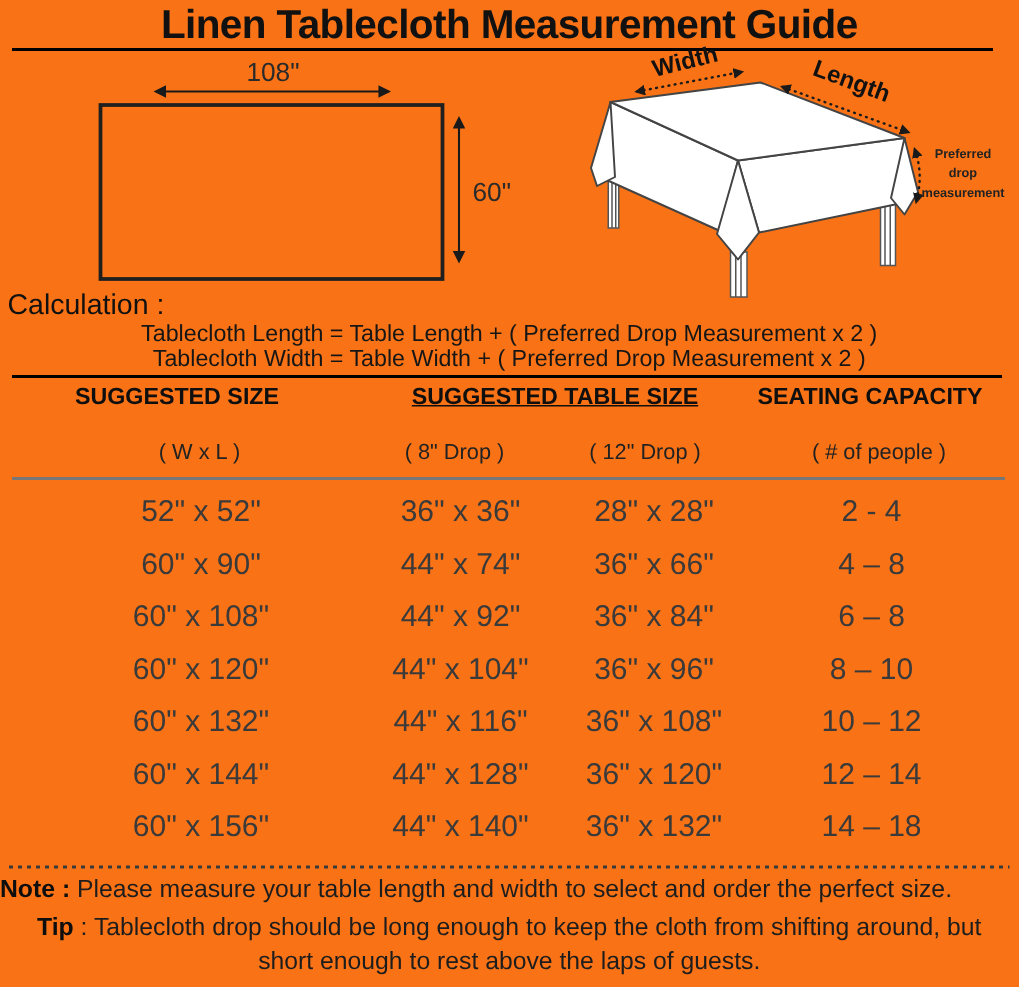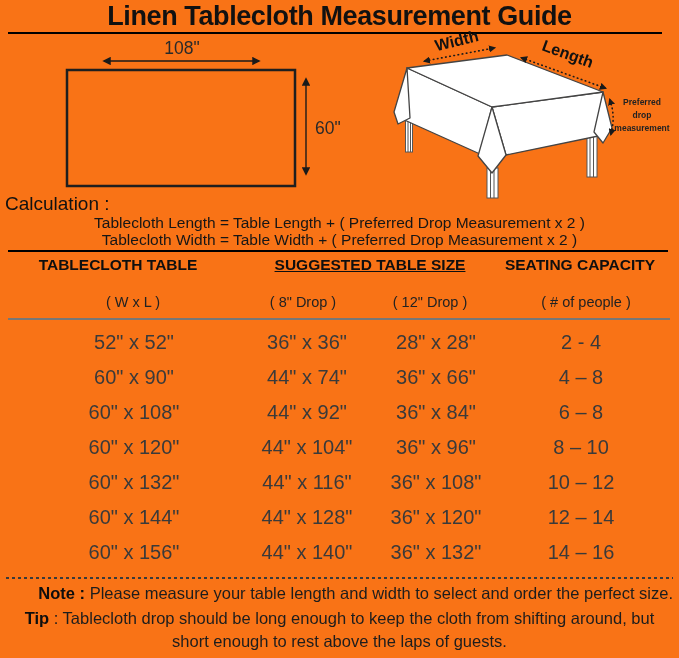--- a/index.html
+++ b/index.html
@@ -37,21 +37,21 @@
   .cell{
     position:absolute;top:50%;transform:translate(-50%,-50%);
     white-space:nowrap;font-size:20px;color:#3a3a3a;
   }
   .c1{left:134px;} .c2{left:307px;} .c3{left:436px;} .c4{left:581px;}
 
   .dashed-rule{
     top:577px;left:6px;width:667px;height:2px;
     background:repeating-linear-gradient(90deg,#3a3a3a 0 3px,transparent 3px 6px);
   }
-  .note-line{top:584px;left:0;width:673px;text-align:right;font-size:16.5px;color:#1d1d1d;white-space:nowrap;}
+  .note-line{top:584px;left:0;width:673px;text-align:left;font-size:16.5px;color:#1d1d1d;white-space:nowrap;}
   .tip-block{top:607px;left:0;width:679px;text-align:center;font-size:16.5px;color:#1d1d1d;line-height:23px;}
   .blab{font-weight:700;color:#0e0e0e;}
   svg text{font-family:"Liberation Sans",sans-serif;}
 </style>
 </head>
 <body>
 
 <div class="page">
 
   <div class="abs page-title">Linen Tablecloth Measurement Guide</div>
@@ -111,21 +111,21 @@
       <text x="272" y="88">drop</text>
       <text x="272" y="101">measurement</text>
     </g>
   </svg>
 
   <div class="abs calc-heading">Calculation :</div>
   <div class="abs formula f1">Tablecloth Length = Table Length + ( Preferred Drop Measurement x 2 )</div>
   <div class="abs formula f2">Tablecloth Width = Table Width + ( Preferred Drop Measurement x 2 )</div>
   <div class="abs calc-rule"></div>
 
-  <div class="abs hdr hdr-main h-cloth">TABLECLOTH TABLE</div>
+  <div class="abs hdr hdr-main h-cloth">SUGGESTED SIZE</div>
   <div class="abs hdr hdr-main h-sugg">SUGGESTED TABLE SIZE</div>
   <div class="abs hdr hdr-main h-seat">SEATING CAPACITY</div>
   <div class="abs hdr hdr-sub h-wxl">( W x L )</div>
   <div class="abs hdr hdr-sub h-d8">( 8" Drop )</div>
   <div class="abs hdr hdr-sub h-d12">( 12" Drop )</div>
   <div class="abs hdr hdr-sub h-people">( # of people )</div>
   <div class="abs header-rule"></div>
 
   <div class="abs rows">
     <div class="trow">
@@ -161,21 +161,21 @@
     <div class="trow">
       <span class="cell c1">60" x 144"</span>
       <span class="cell c2">44" x 128"</span>
       <span class="cell c3">36" x 120"</span>
       <span class="cell c4">12 – 14</span>
     </div>
     <div class="trow">
       <span class="cell c1">60" x 156"</span>
       <span class="cell c2">44" x 140"</span>
       <span class="cell c3">36" x 132"</span>
-      <span class="cell c4">14 – 16</span>
+      <span class="cell c4">14 – 18</span>
     </div>
   </div>
 
   <div class="abs dashed-rule"></div>
 
   <div class="abs note-line">
     <span class="blab">Note :</span><span> Please measure your table length and width to select and order the perfect size.</span>
   </div>
   <div class="abs tip-block">
     <div><span class="blab">Tip</span><span> : Tablecloth drop should be long enough to keep the cloth from shifting around, but</span></div>

